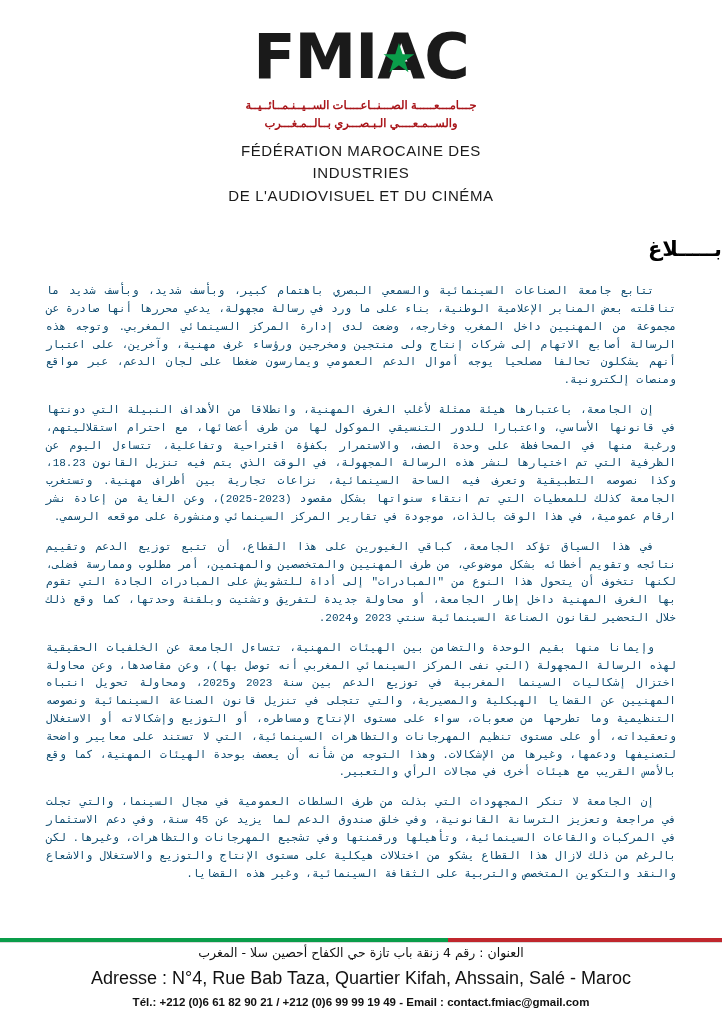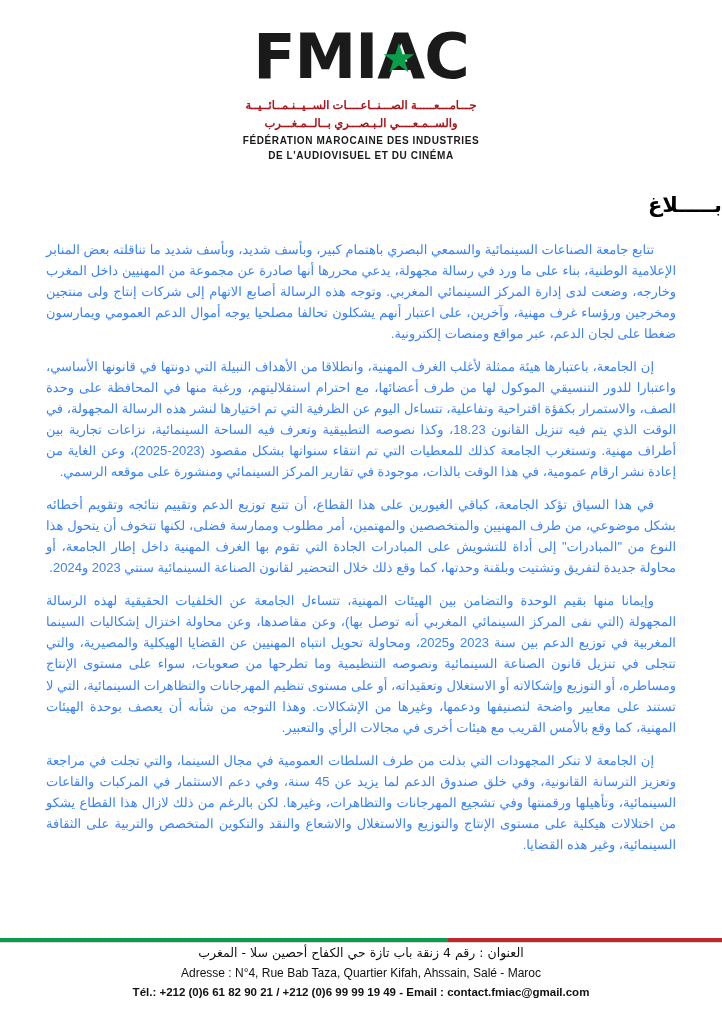--- a/index.html
+++ b/index.html
@@ -75,22 +75,23 @@
   .logo-ar {
     margin-top: 9px;
     direction: rtl;
     font-size: 11.5px;
     font-weight: bold;
     color: #a9161b;
     letter-spacing: 0.5px;
     line-height: 1.55;
   }
   .logo-fr {
-    font-size: 10px;
-    font-weight: bold;
+    margin-top: 7px;
+    font-size: 15px;
+    font-weight: normal;
     color: #1a1a1a;
     letter-spacing: 0.6px;
     line-height: 1.5;
     direction: ltr;
   }
 
   
   .doc-title {
     text-align: right;
     font-family: "DejaVu Sans", sans-serif;
@@ -100,27 +101,27 @@
     margin: 26px 0 22px 0;
     color: #000;
   }
 
   
   .body-wrap {
     padding: 0 46px;
   }
   p.para {
     margin: 0 0 12px 0;
-    font-family: Liberation Sans, sans-serif;
-    font-size: 13px;
+    font-family: Liberation Mono, monospace;
+    font-size: 11px;
     line-height: 1.62;
     text-align: justify;
     text-justify: inter-word;
     text-indent: 22px;
-    color: #3b82f6;
+    color: #0c4a6e;
   }
 
   
   .footer {
     position: absolute;
     left: 0;
     right: 0;
     bottom: 0;
     height: 86px;
   }
@@ -138,21 +139,21 @@
     line-height: 1.65;
   }
   .footer-ar {
     font-family: "DejaVu Sans", sans-serif;
     font-size: 12.5px;
     color: #111;
     direction: rtl;
   }
   .footer-fr {
     font-family: "Liberation Sans", sans-serif;
-    font-size: 12px;
+    font-size: 18px;
     color: #111;
     direction: ltr;
   }
   .footer-tel {
     font-family: "Liberation Sans", sans-serif;
     font-size: 11.5px;
     color: #111;
     direction: ltr;
     font-weight: bold;
   }

